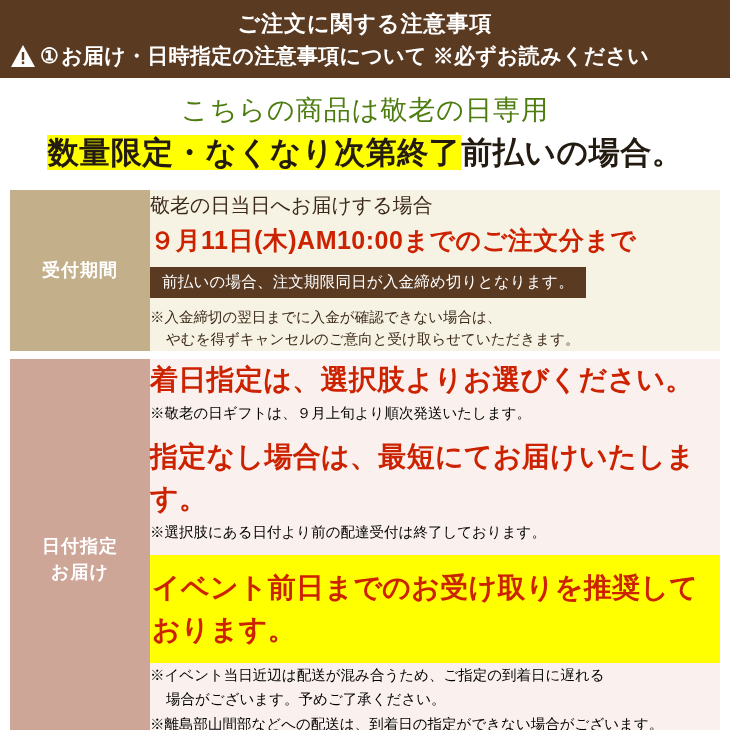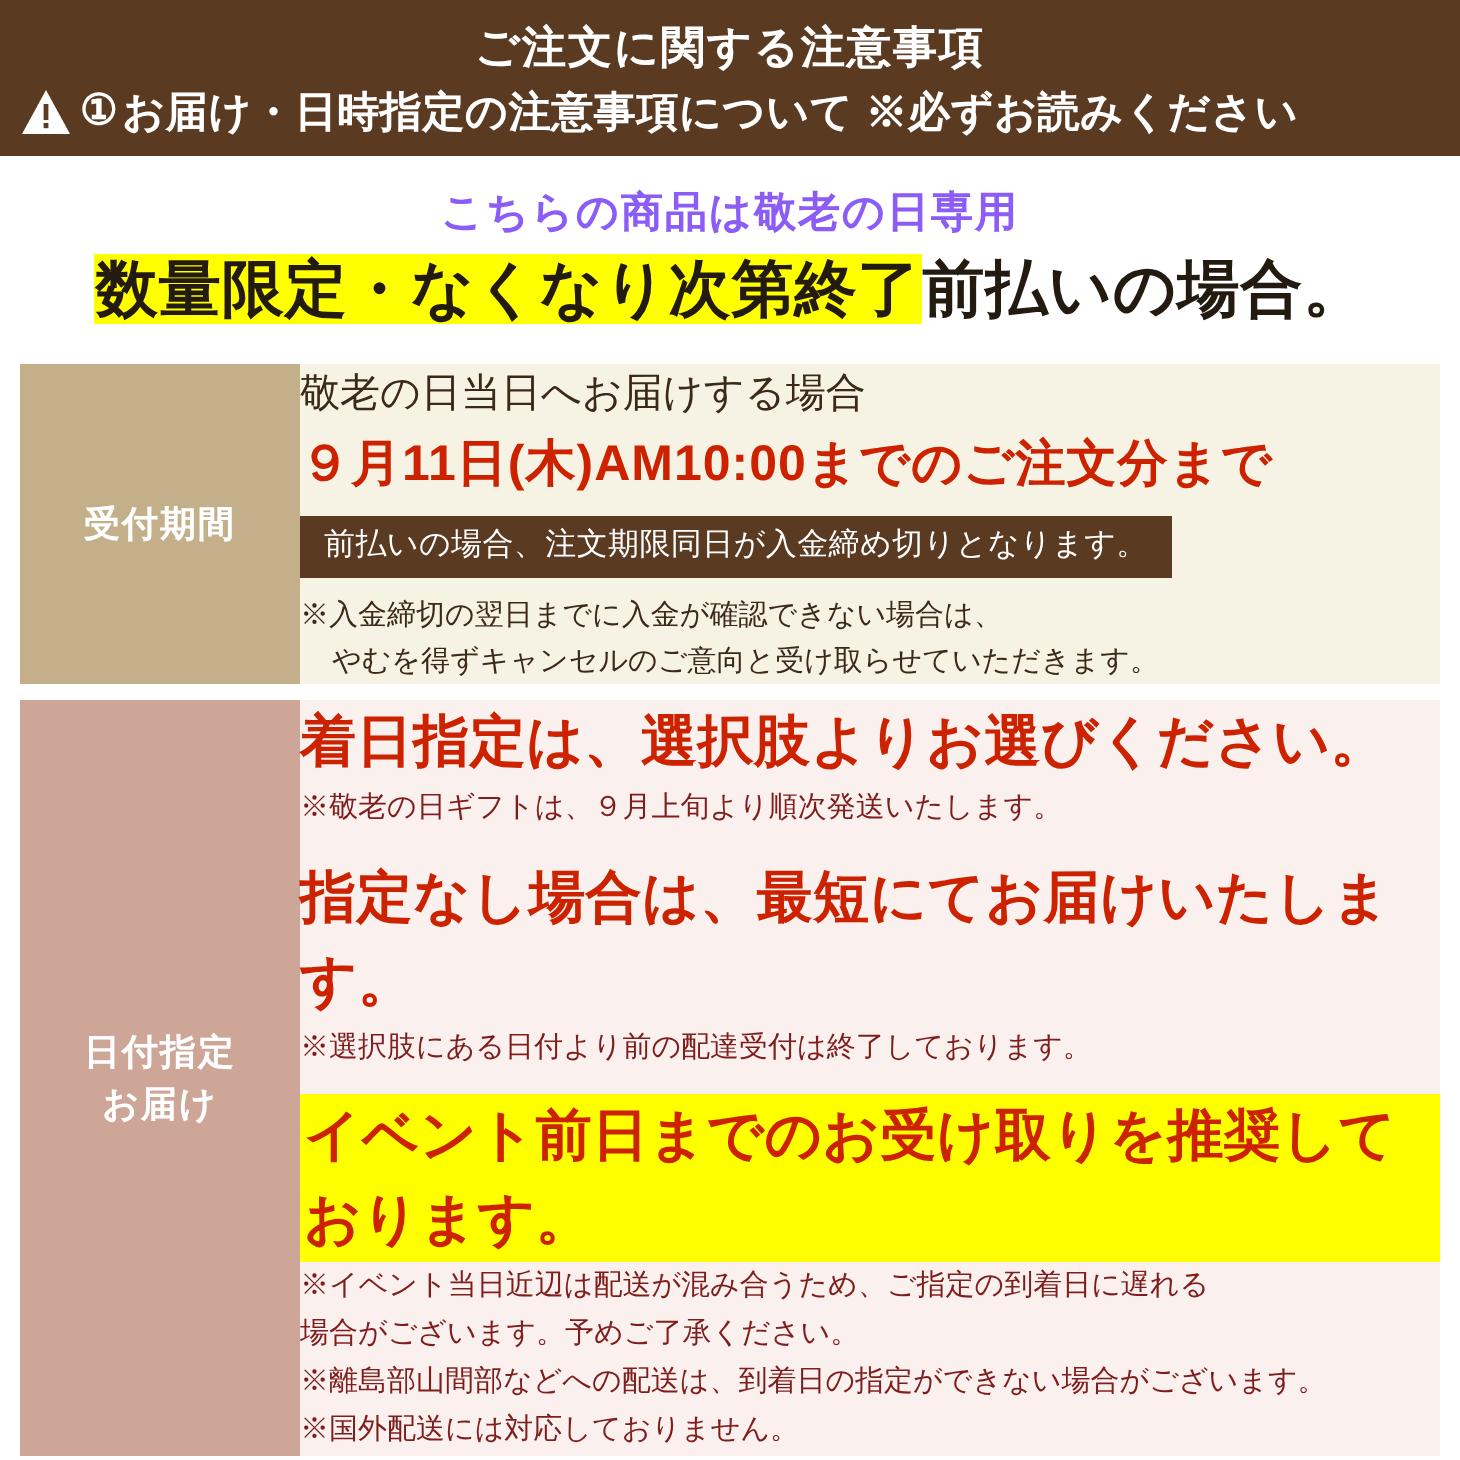--- a/index.html
+++ b/index.html
@@ -64,23 +64,23 @@
   
   .body-wrap {
     padding: 0 10px;
     box-sizing: border-box;
   }
   .intro {
     text-align: center;
     padding-top: 14px;
   }
   .intro-line1 {
-    font-size: 21px;
-    font-weight: bold;
-    color: #8b5cf6;
+    font-size: 27px;
+    font-weight: normal;
+    color: #4d7c0f;
     letter-spacing: 1px;
     line-height: 1.4;
   }
   .intro-line2 {
     font-size: 31px;
     font-weight: bold;
     color: #231a10;
     line-height: 1.45;
     margin-top: 2px;
     letter-spacing: 0.5px;
@@ -164,31 +164,31 @@
   .d-head {
     font-size: 28px;
     font-weight: bold;
     color: #cc2200;
     line-height: 1.5;
     letter-spacing: 0.3px;
   }
   .d-head.hl {
     background: #ffff00;
     display: inline-block;
-    padding: 0 2px;
+    padding: 12px 2px;
   }
   .d-sub {
     font-size: 14.5px;
-    color: #7f1d1d;
+    color: #000000;
     line-height: 1.6;
     margin-top: 1px;
   }
   .d-block { margin-bottom: 11px; }
   .d-block:last-child { margin-bottom: 0; }
-  .d-sub .indent2 { display: block; }
+  .d-sub .indent2 { display: block; padding-left: 16px; }
 </style>
 </head>
 <body>
 
 <div class="page">
 
   <div class="header">
     <div class="header-title">ご注文に関する注意事項</div>
     <div class="header-sub">
       <span class="warn-icon">

